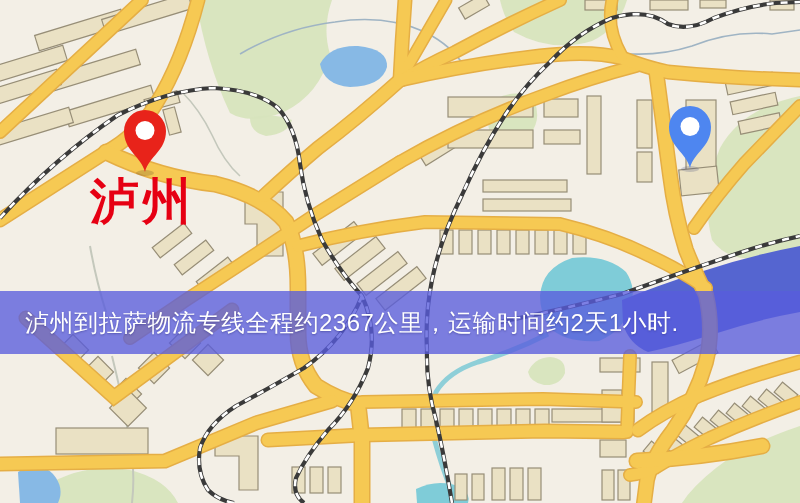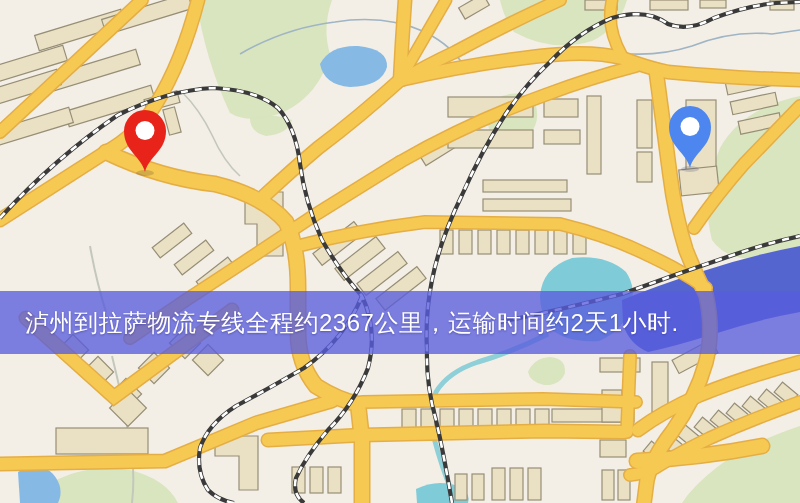--- a/index.html
+++ b/index.html
@@ -215,19 +215,20 @@
   </div>
 
   <div class="pin pin-destination">
     <svg width="54" height="74" viewBox="0 0 54 74">
       <ellipse cx="27" cy="69" rx="9" ry="3" fill="rgba(60,70,120,0.22)"></ellipse>
       <path d="M27,68 C23,52 6,47 6,27 A21,21 0 0 1 48,27 C48,47 31,52 27,68 Z" fill="#4e86f0"></path>
       <circle cx="27" cy="26.5" r="9.5" fill="#ffffff"></circle>
     </svg>
   </div>
 
+  <div class="city-label label-origin">泸州</div>
 
 
   <div class="banner">
     <span>泸州到拉萨物流专线全程约2367公里，运输时间约2天1小时.</span>
   </div>
 
 </div>
 
 </body></html>

